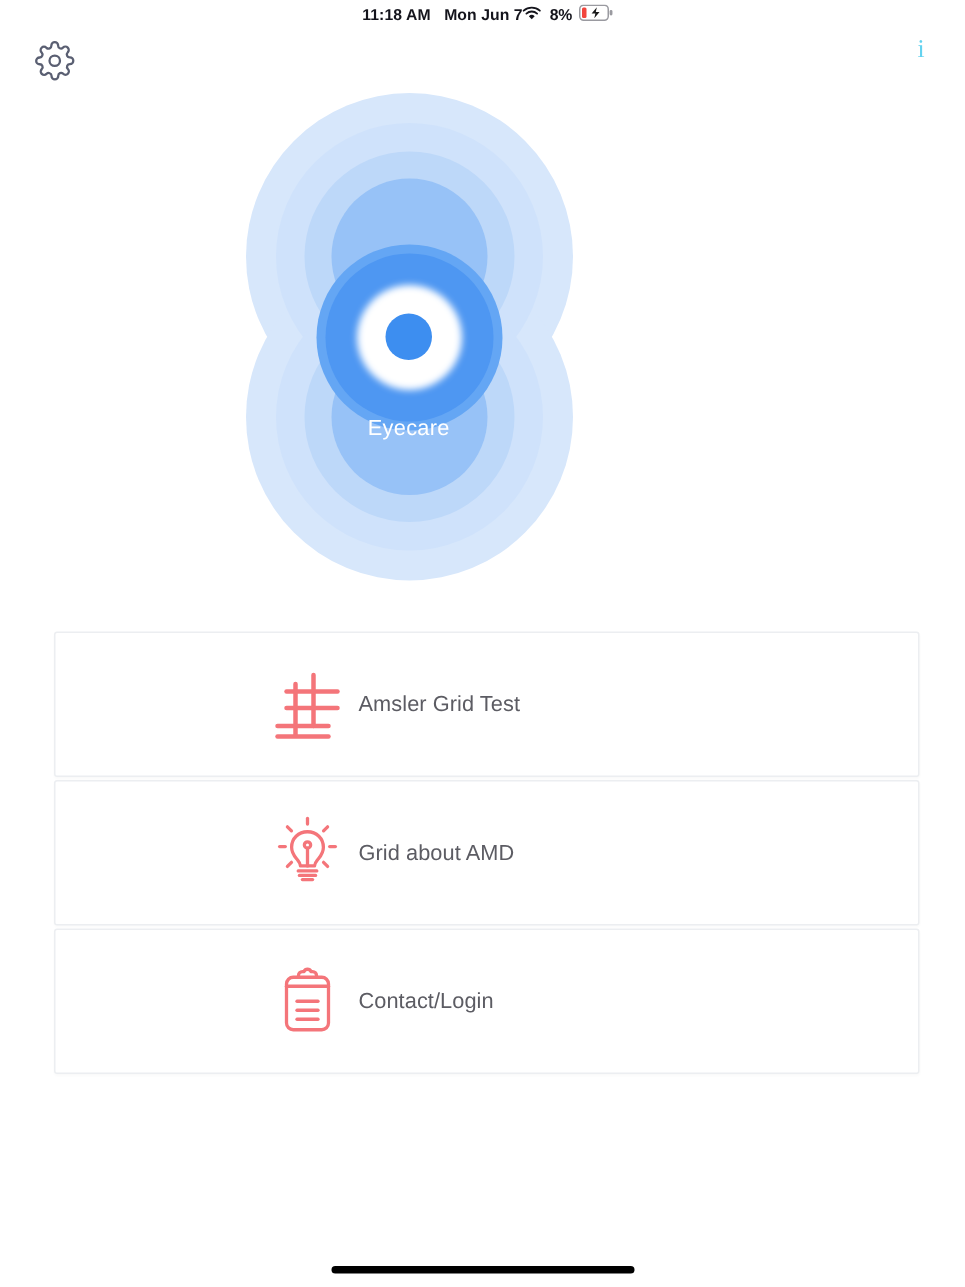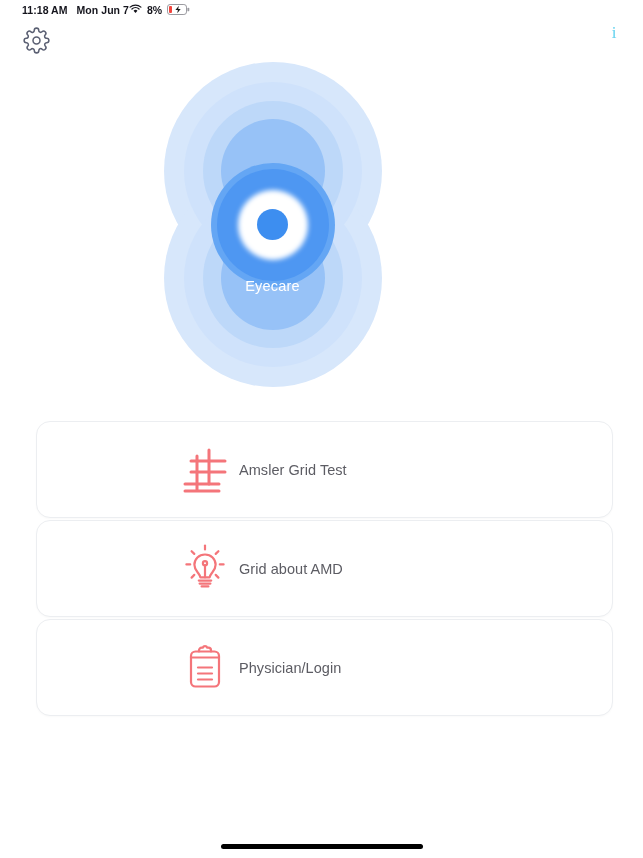--- a/index.html
+++ b/index.html
@@ -18,21 +18,21 @@
   }
 
   
   .status-bar {
     position: absolute;
     top: 0; left: 0;
     width: 643px;
     height: 20px;
     display: flex;
     align-items: center;
-    justify-content: flex-start;
+    justify-content: center;
     padding: 0 14px 0 22px;
     font-size: 10.5px;
     color: #14141c;
     letter-spacing: 0.05px;
   }
   .status-left {
     display: flex;
     align-items: center;
     gap: 9px;
     font-weight: 600;
@@ -146,21 +146,21 @@
   .menu {
     position: absolute;
     left: 36px;
     top: 421px;
     width: 577px;
   }
   .card {
     width: 577px;
     height: 97px;
     border: 1px solid #eceef1;
-    border-radius: 14px;
+    border-radius: 2px;
     background: #ffffff;
     display: flex;
     align-items: center;
     margin-bottom: 2px;
     cursor: pointer;
     box-shadow: 0 1px 2px rgba(20,30,60,0.025);
   }
   .card-icon {
     width: 64px;
     height: 64px;
@@ -292,18 +292,18 @@
     <span class="card-icon">
       <svg width="56" height="56" viewBox="0 0 56 56" fill="none" stroke="#f4757a" stroke-width="2.2" stroke-linecap="round" stroke-linejoin="round">
         <rect x="14" y="11.5" width="28" height="35" rx="4.5"></rect>
         <path d="M22 11.5v-1.2a2.6 2.6 0 0 1 2.6-2.6h1.1a2.5 2.5 0 0 1 4.6 0h1.1a2.6 2.6 0 0 1 2.6 2.6v1.2"></path>
         <line x1="14" y1="17.5" x2="42" y2="17.5"></line>
         <line x1="21" y1="27.5" x2="35" y2="27.5"></line>
         <line x1="21" y1="33.5" x2="35" y2="33.5"></line>
         <line x1="21" y1="39.5" x2="35" y2="39.5"></line>
       </svg>
     </span>
-    <span class="card-label">Physician/Login</span>
+    <span class="card-label">Contact/Login</span>
   </div>
 
 </div>
 
 <div class="home-indicator"></div>
 
 </body></html>

